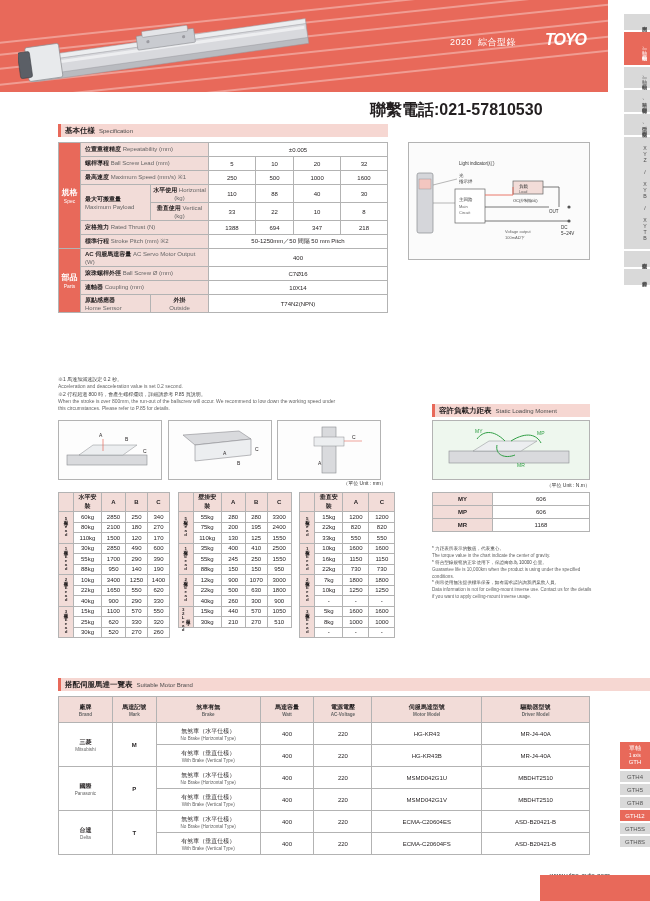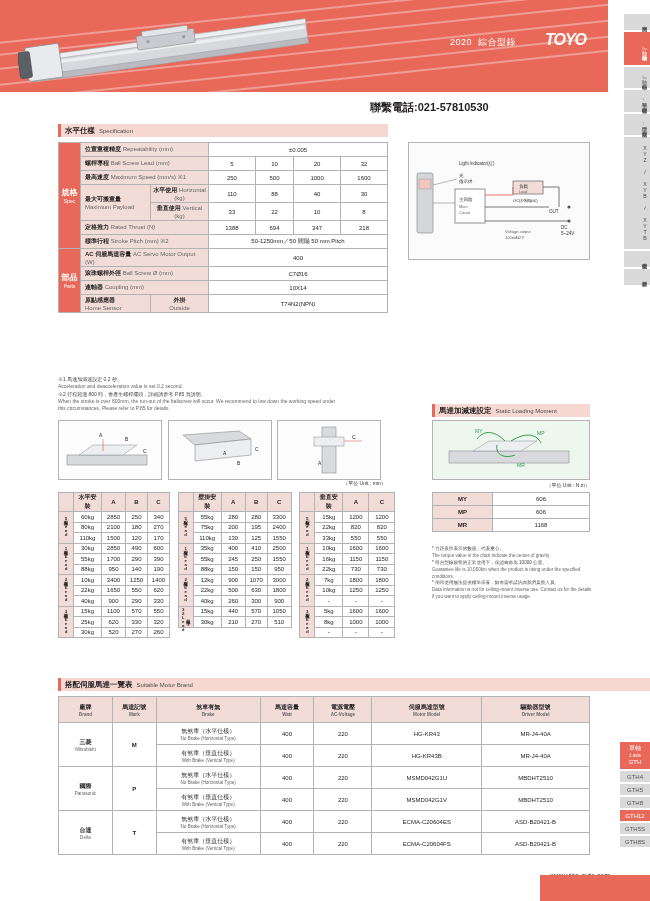--- a/index.html
+++ b/index.html
@@ -35,21 +35,21 @@
     position:absolute; right:92px; top:36px;
     color:#ffffff; font-size:9px; letter-spacing:.5px;
   }
   .toyo-logo{
     position:absolute; right:22px; top:31px;
     color:#ffffff; font-size:16px; font-style:italic; font-weight:bold;
     letter-spacing:-1px;
   }
   .phone-line{
     position:absolute; left:370px; top:100px;
-    font-size:11px; font-weight:bold; color:#231f20;
+    font-size:16px; font-weight:bold; color:#231f20;
   }
 
   
   .side-tabs{
     position:absolute; right:0; top:14px; width:26px;
   }
   .side-tab{
     width:26px; margin-bottom:2px;
     background:#d9d9d9;
     color:#4d4d4d;
@@ -188,21 +188,21 @@
     </div>
     <div class="side-tab">
       <span>直交型模組</span>
     </div>
     <div class="side-tab">
       <span>參考資料</span>
     </div>
   </div>
 
   <div class="sec-h" style="left:58px; top:124px; width:330px;">
-    <span class="cn">水平仕樣</span>
+    <span class="cn">基本仕様</span>
     <span class="en">Specification</span>
   </div>
 
   <div class="spec-wrap">
     <table>
       <tbody>
           <tr>
         <td class="leftcat" rowspan="7" style="width:22px;">
           <div>規格</div>
           <div style="font-size:5px;font-weight:normal;">Spec</div>
@@ -658,21 +658,21 @@
           <td>-</td>
           <td>-</td>
           <td>-</td>
             </tr>
       </tbody>
         </table>
     </div>
   </div>
 
   <div class="sec-h" style="left:432px; top:404px; width:158px;">
-    <span class="cn">馬達加減速設定</span>
+    <span class="cn">容許負載力距表</span>
     <span class="en">Static Loading Moment</span>
   </div>
 
   <div class="sm-pic">
     <svg width="158" height="60" viewBox="0 0 158 60">
       <rect x="16" y="30" width="120" height="12" fill="#d9dadd" stroke="#8b8c91" stroke-width="0.6"></rect>
       <path d="M40 30 L56 20 L104 20 L88 30 Z" fill="#eceef0" stroke="#8b8c91" stroke-width="0.5"></path>
       <path d="M72 20 C60 8 50 10 44 18" stroke="#2f9e44" stroke-width="1" fill="none"></path>
       <path d="M78 20 C94 10 104 14 108 22" stroke="#2f9e44" stroke-width="1" fill="none"></path>
       <path d="M64 24 C62 34 72 38 82 34" stroke="#2f9e44" stroke-width="1" fill="none"></path>

